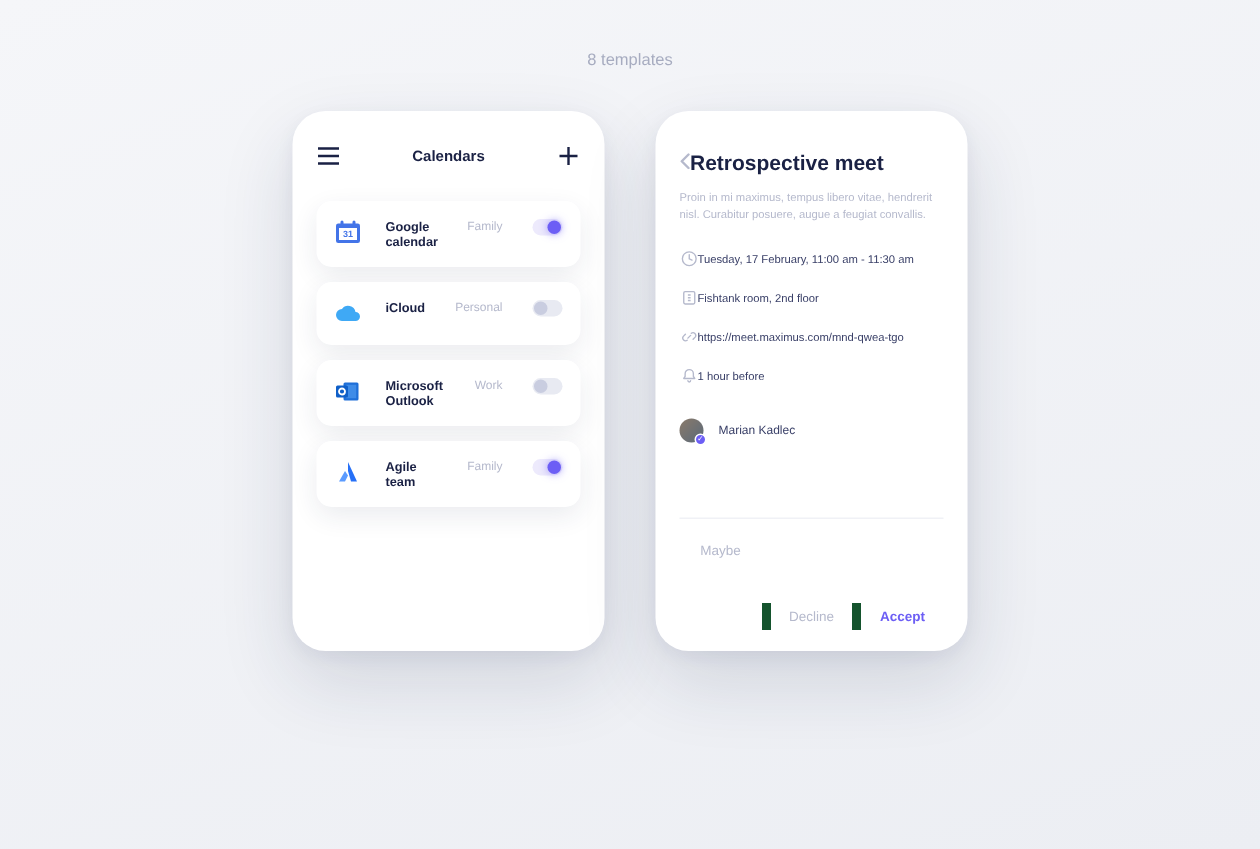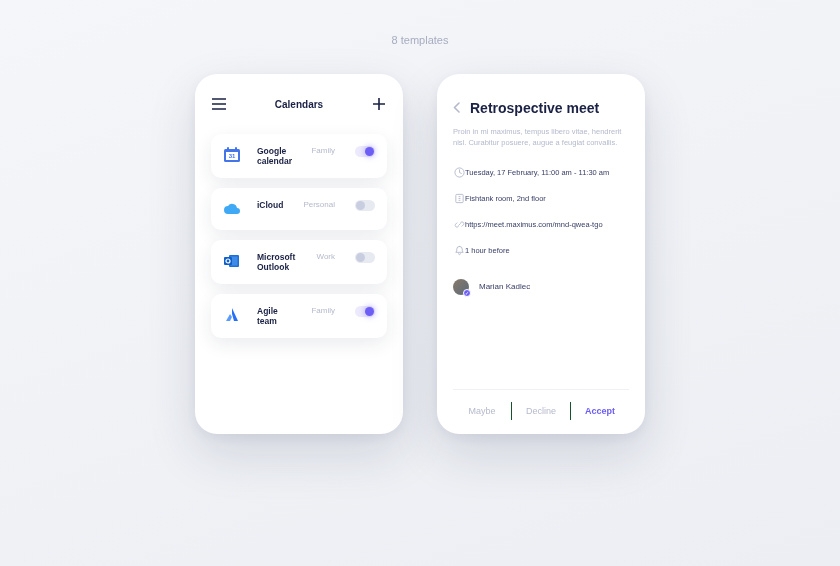--- a/index.html
+++ b/index.html
@@ -52,21 +52,21 @@
     width: 20px; height: 11px; border-radius: 6px; background: #e8eaf2; position: relative; cursor:pointer;
     flex-shrink: 0;
   }
   .toggle .knob {
     width: 9px; height: 9px; border-radius: 50%; background: #c9cde0;
     position: absolute; top: 1px; left: 1px; transition: .2s;
   }
   .toggle.on { background: #edeafc; }
   .toggle.on .knob { left: 10px; background: #6c5ef5; box-shadow: 0 0 6px rgba(108,94,245,0.6); }
   
-  .back-row { display: flex; align-items: center; gap: 10px; margin-top: 4px; }
+  .back-row { display: flex; align-items: center; margin-top: 4px; }
   .back-btn { color: #b5b9cc; font-size: 12px; cursor:pointer; line-height:1; }
   .event-title { font-size: 14px; font-weight: 800; color: #1a2144; }
   .event-desc { font-size: 7.5px; line-height: 1.5; color: #b5b9cc; margin-top: 10px; }
   .info-list { margin-top: 18px; display: flex; flex-direction: column; gap: 14px; }
   .info-row { display: flex; align-items: center; }
   .info-icon { width: 12px; height: 12px; color: #b5b9cc; flex-shrink: 0; display:flex;align-items:center;justify-content:center; }
   .info-text { font-size: 7.5px; color: #3a4068; }
   .attendees { margin-top: 22px; display: flex; flex-direction: column; gap: 10px; justify-content: space-between; }
   .att-row { display: flex; align-items: center; gap: 10px; }
   .avatar { width: 16px; height: 16px; border-radius: 50%; background: linear-gradient(135deg,#8a7a6a,#5a6a7a); position:relative; flex-shrink:0; }
@@ -80,21 +80,21 @@
     padding-top: 12px;
   }
   .action-btn {
     flex: 1;
     text-align: center;
     font-size: 9px;
     color: #b5b9cc;
     cursor: pointer;
     padding: 4px 0;
   }
-  .action-btn + .action-btn { border-left: 1px solid #14532d; }
+  .action-btn + .action-btn { border-left: 6px solid #14532d; margin-top: 44px; }
   .action-btn.primary { color: #6c5ef5; font-weight: 600; }
 </style>
 </head>
 <body>
 
 <div class="page-header">
   <div class="page-sub">8 templates</div>
 </div>
 
 <div class="phones">

